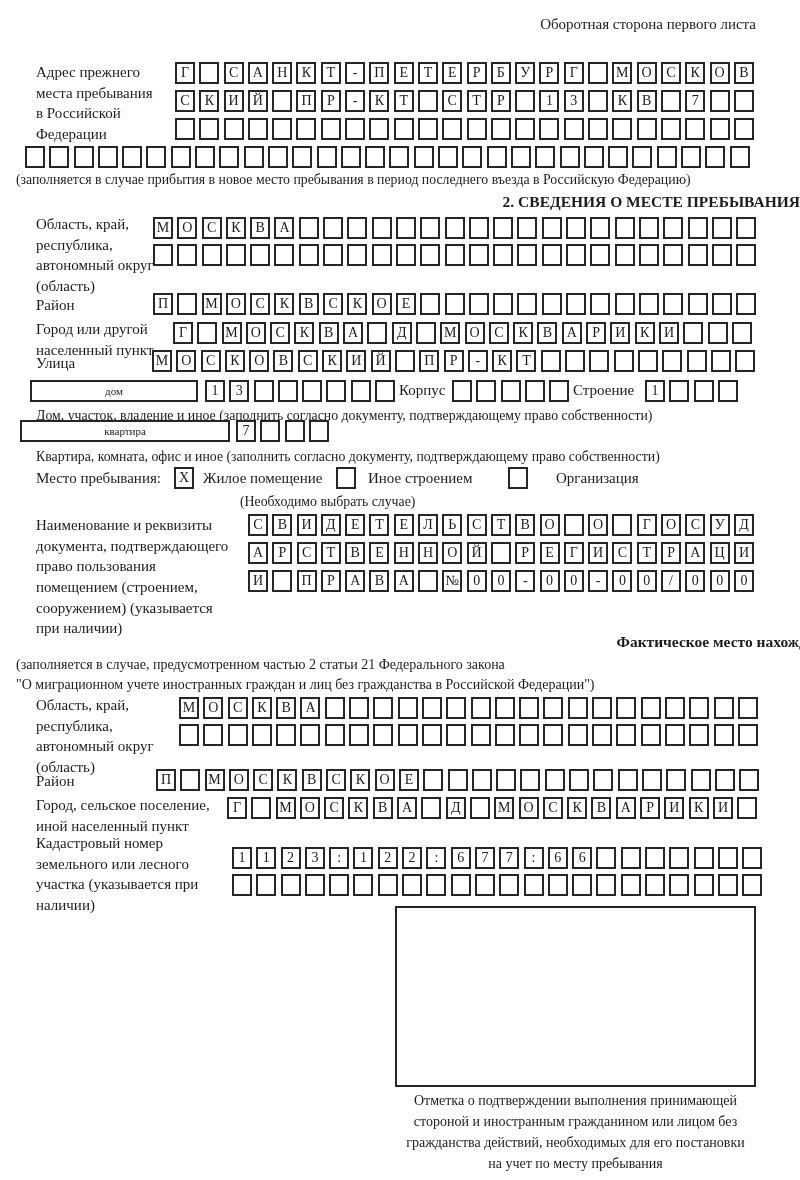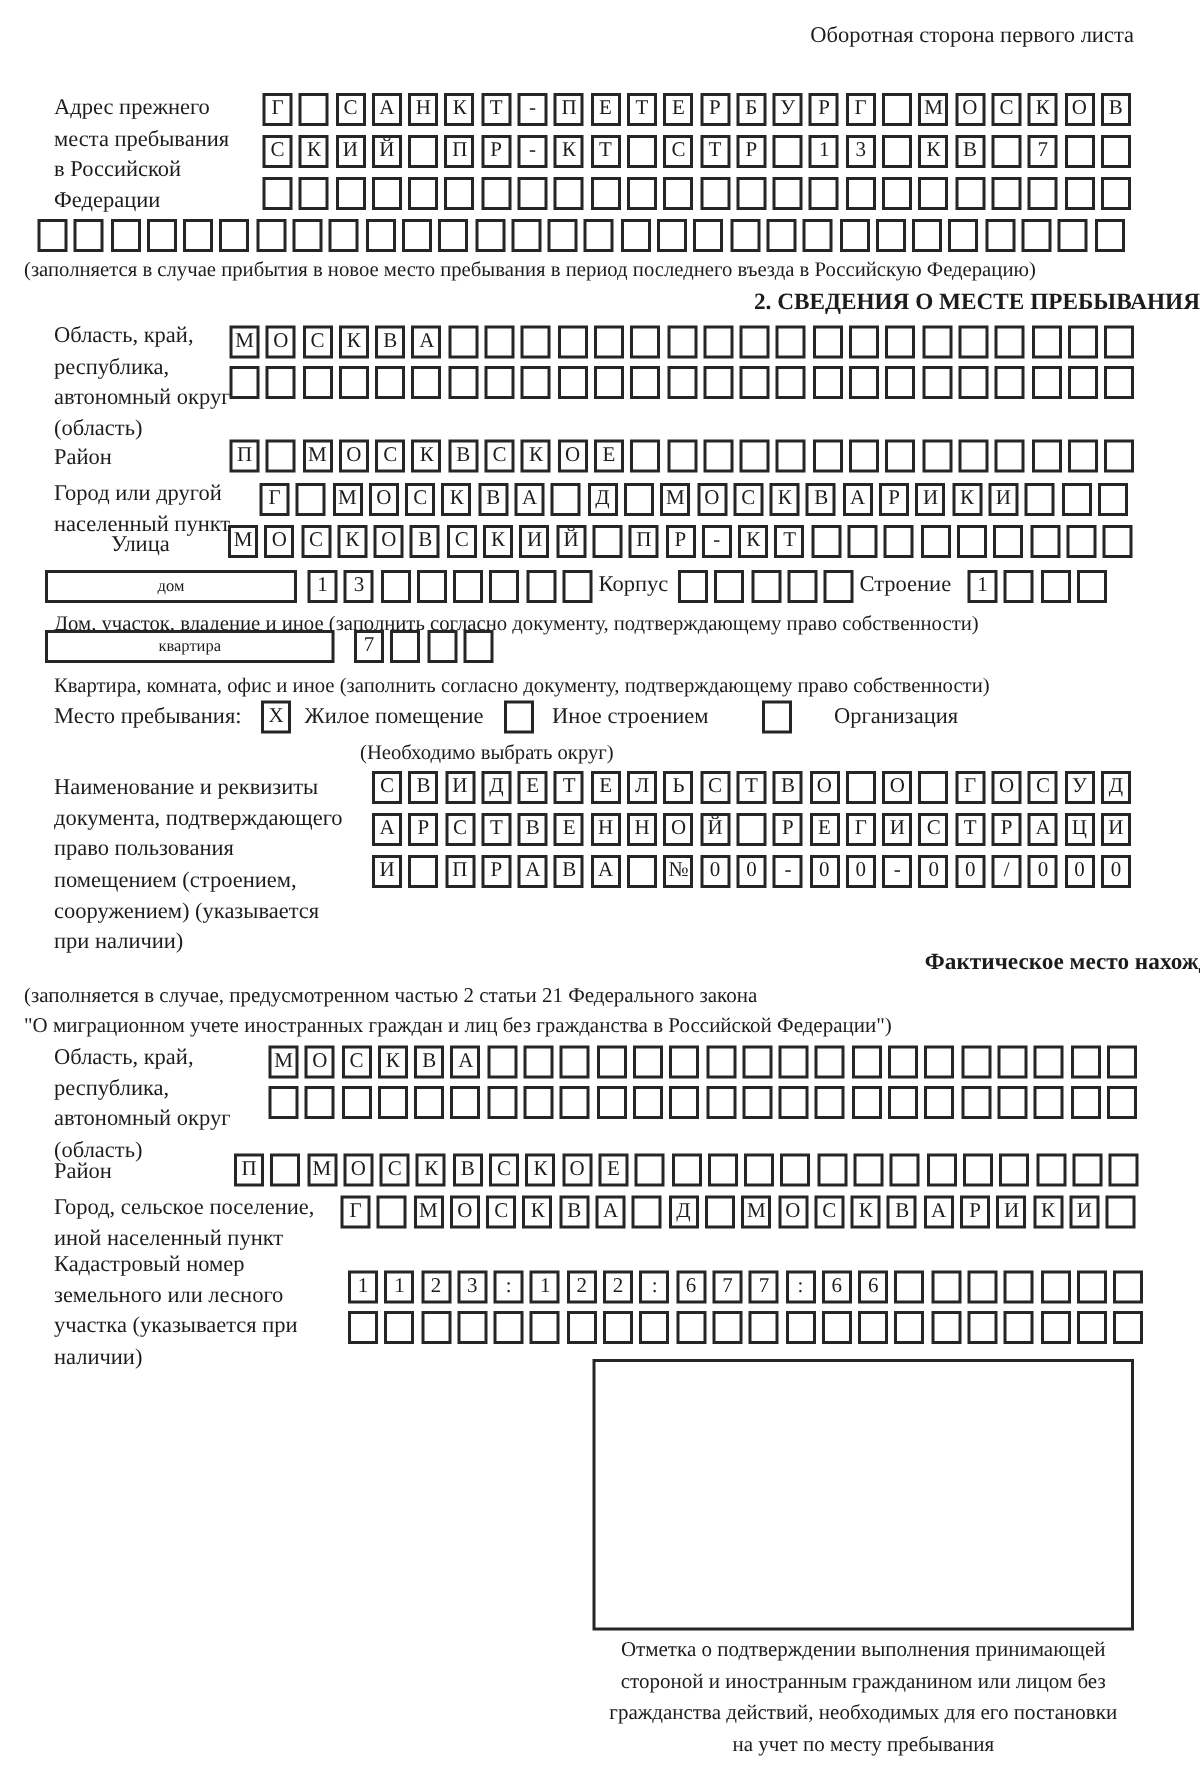--- a/index.html
+++ b/index.html
@@ -40,32 +40,32 @@
 
   
   #sec2-title    { top:193px; }
   #lbl-region2   { left:36px;  top:214px; width:118px; }
   #row-region2-0 { left:153px; top:217px; }
   #row-region2-1 { left:153px; top:244px; }
   #lbl-district2 { left:36px;  top:295px; }
   #row-district2 { left:153px; top:293px; }
   #lbl-city2     { left:36px;  top:319px; width:150px; }
   #row-city2     { left:173px; top:322px; }
-  #lbl-street2   { left:36px;  top:353px;margin-left:38px; }
+  #lbl-street2   { left:36px;  top:353px; }
   #row-street2   { left:152px; top:350px; }
 
   #box-house     { left:30px;  top:380px; width:168px; }
   #row-house-num { left:205px; top:380px; }
   #lbl-korpus    { left:399px; top:382px; font-size:15px; }
   #row-korpus    { left:452px; top:380px; }
   #lbl-stroenie  { left:573px; top:382px; font-size:15px; }
   #row-stroenie  { left:645px; top:380px; }
   #cap-house     { left:36px;  top:408px; }
 
-  #box-apt       { left:30px;  top:420px; width:193px; }
+  #box-apt       { left:20px;  top:420px; width:210px; }
   #row-apt-num   { left:236px; top:420px; }
   #cap-apt       { left:36px;  top:449px;text-align:center; }
 
   #lbl-staytype  { left:36px;  top:470px; font-size:15px; }
   #opt0-box      { left:174px; top:467px; }
   #opt0-lbl      { left:203px; top:470px; font-size:15px; }
   #opt1-box      { left:336px; top:467px; }
   #opt1-lbl      { left:368px; top:470px; font-size:15px; }
   #opt2-box      { left:508px; top:467px; }
   #opt2-lbl      { left:556px; top:470px; font-size:15px; }
@@ -395,21 +395,21 @@
     </div>
   <div id="cap-apt" class="cap">Квартира, комната, офис и иное (заполнить согласно документу, подтверждающему право собственности)</div>
 
   <div id="lbl-staytype" class="abs">Место пребывания:</div>
   <div id="opt0-box" class="checkbox">X</div>
   <div id="opt0-lbl" class="abs">Жилое помещение</div>
   <div id="opt1-box" class="checkbox"></div>
   <div id="opt1-lbl" class="abs">Иное строением</div>
   <div id="opt2-box" class="checkbox"></div>
   <div id="opt2-lbl" class="abs">Организация</div>
-  <div id="cap-choose" class="cap">(Необходимо выбрать округ)</div>
+  <div id="cap-choose" class="cap">(Необходимо выбрать случае)</div>
 
   <div id="lbl-doc" class="lbl">Наименование и реквизиты документа, подтверждающего право пользования помещением (строением, сооружением) (указывается при наличии)</div>
   <div id="row-doc-0" class="cellrow">
       <div class="cell">С</div>
       <div class="cell">В</div>
       <div class="cell">И</div>
       <div class="cell">Д</div>
       <div class="cell">Е</div>
       <div class="cell">Т</div>
       <div class="cell">Е</div>

